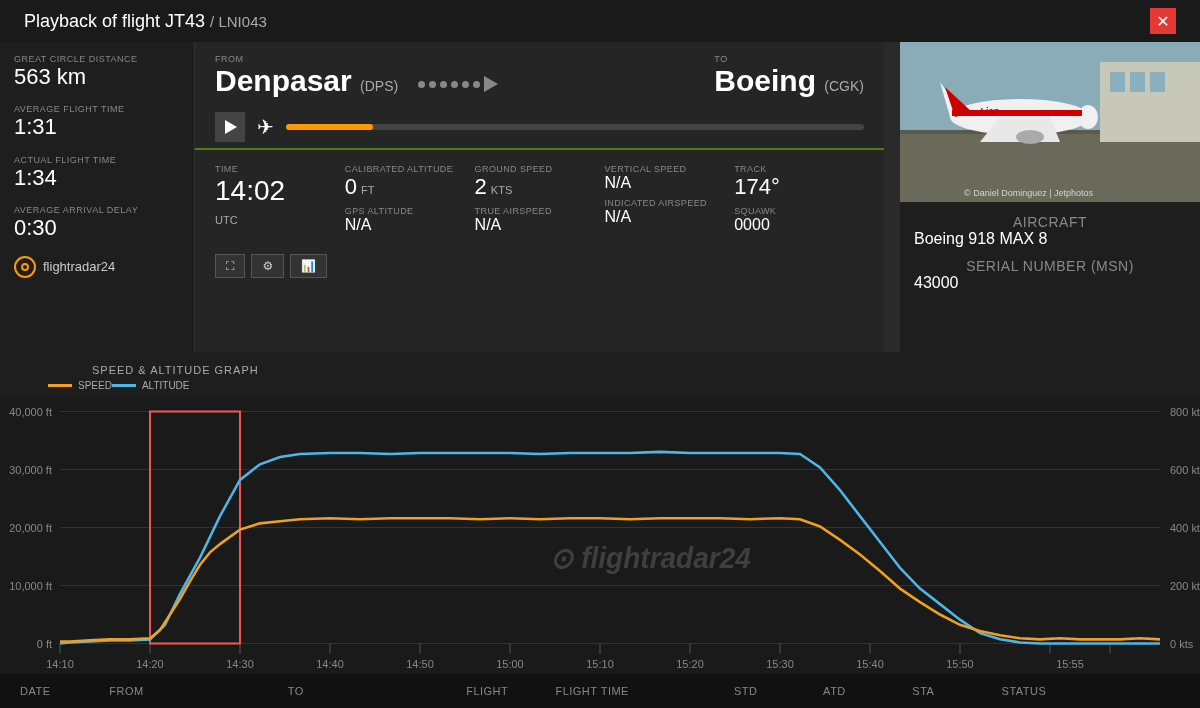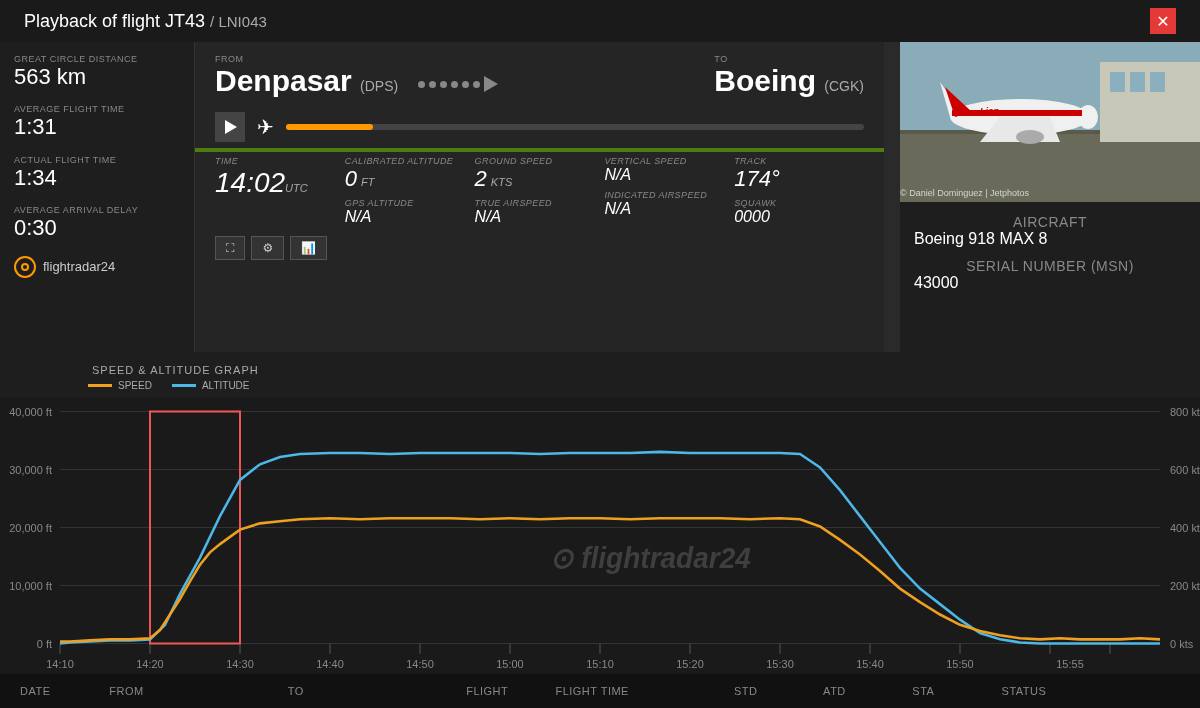--- a/index.html
+++ b/index.html
@@ -183,24 +183,23 @@
     .progress-bar-fill {
       height: 100%;
       background: #f90;
       border-radius: 3px;
       width: 15%;
     }
 
     
     .data-fields {
       display: flex;
-      padding: 4px 20px;
+      padding: 14px 20px;
       gap: 0;
-      border-top: 4px solid #4d7c0f;
-      font-style: italic;
+      border-top: 2px solid #4d7c0f;
     }
     .data-field {
       flex: 1;
       padding-right: 10px;
     }
     .field-label {
       font-size: 9px;
       color: #888;
       text-transform: uppercase;
       letter-spacing: 0.4px;
@@ -251,23 +250,24 @@
     .aircraft-image {
       width: 100%;
       height: 160px;
       background: #555;
       position: relative;
       overflow: hidden;
     }
     .aircraft-img-credit {
       position: absolute;
       bottom: 4px;
-      left: 0;
+      left: 20px;
       font-size: 9px;
       color: rgba(255,255,255,0.7);
+      padding-left: 44px;
     }
     .aircraft-info {
       padding: 12px 14px;
     }
     .info-row {
       margin-bottom: 10px;
     }
     .info-label {
       font-size: 14px;
       color: #888;
@@ -291,22 +291,21 @@
     .graph-title {
       font-size: 11px;
       color: #aaa;
       letter-spacing: 1px;
       text-transform: uppercase;
       padding-left: 92px;
       margin-bottom: 4px;
     }
     .graph-legend {
       display: flex;
-      gap: 20px;
-      padding-left: 88px;
+      padding-left: 48px;
       margin-bottom: 6px;
     }
     .legend-item {
       display: flex;
       align-items: center;
       gap: 6px;
       font-size: 10px;
       color: #aaa;
     }
     .legend-line {
@@ -419,21 +418,21 @@
       </button>
       <span style="font-size:20px; color:#fff;">✈</span>
       <div class="progress-bar-container">
         <div class="progress-bar-fill"></div>
       </div>
     </div>
 
     <div class="data-fields">
       <div class="data-field">
         <div class="field-label">TIME</div>
-        <div style="display:flex;align-items:baseline;">
+        <div style="display:flex;align-items:baseline;gap:6px;flex-direction:column;">
           <span class="field-value" style="font-size:28px;">14:02</span>
           <span class="field-unit">UTC</span>
         </div>
       </div>
       <div class="data-field">
         <div class="field-label">CALIBRATED ALTITUDE</div>
         <div style="display:flex;align-items:baseline;gap:4px;">
           <span class="field-value">0</span>
           <span class="field-unit">FT</span>
         </div>

